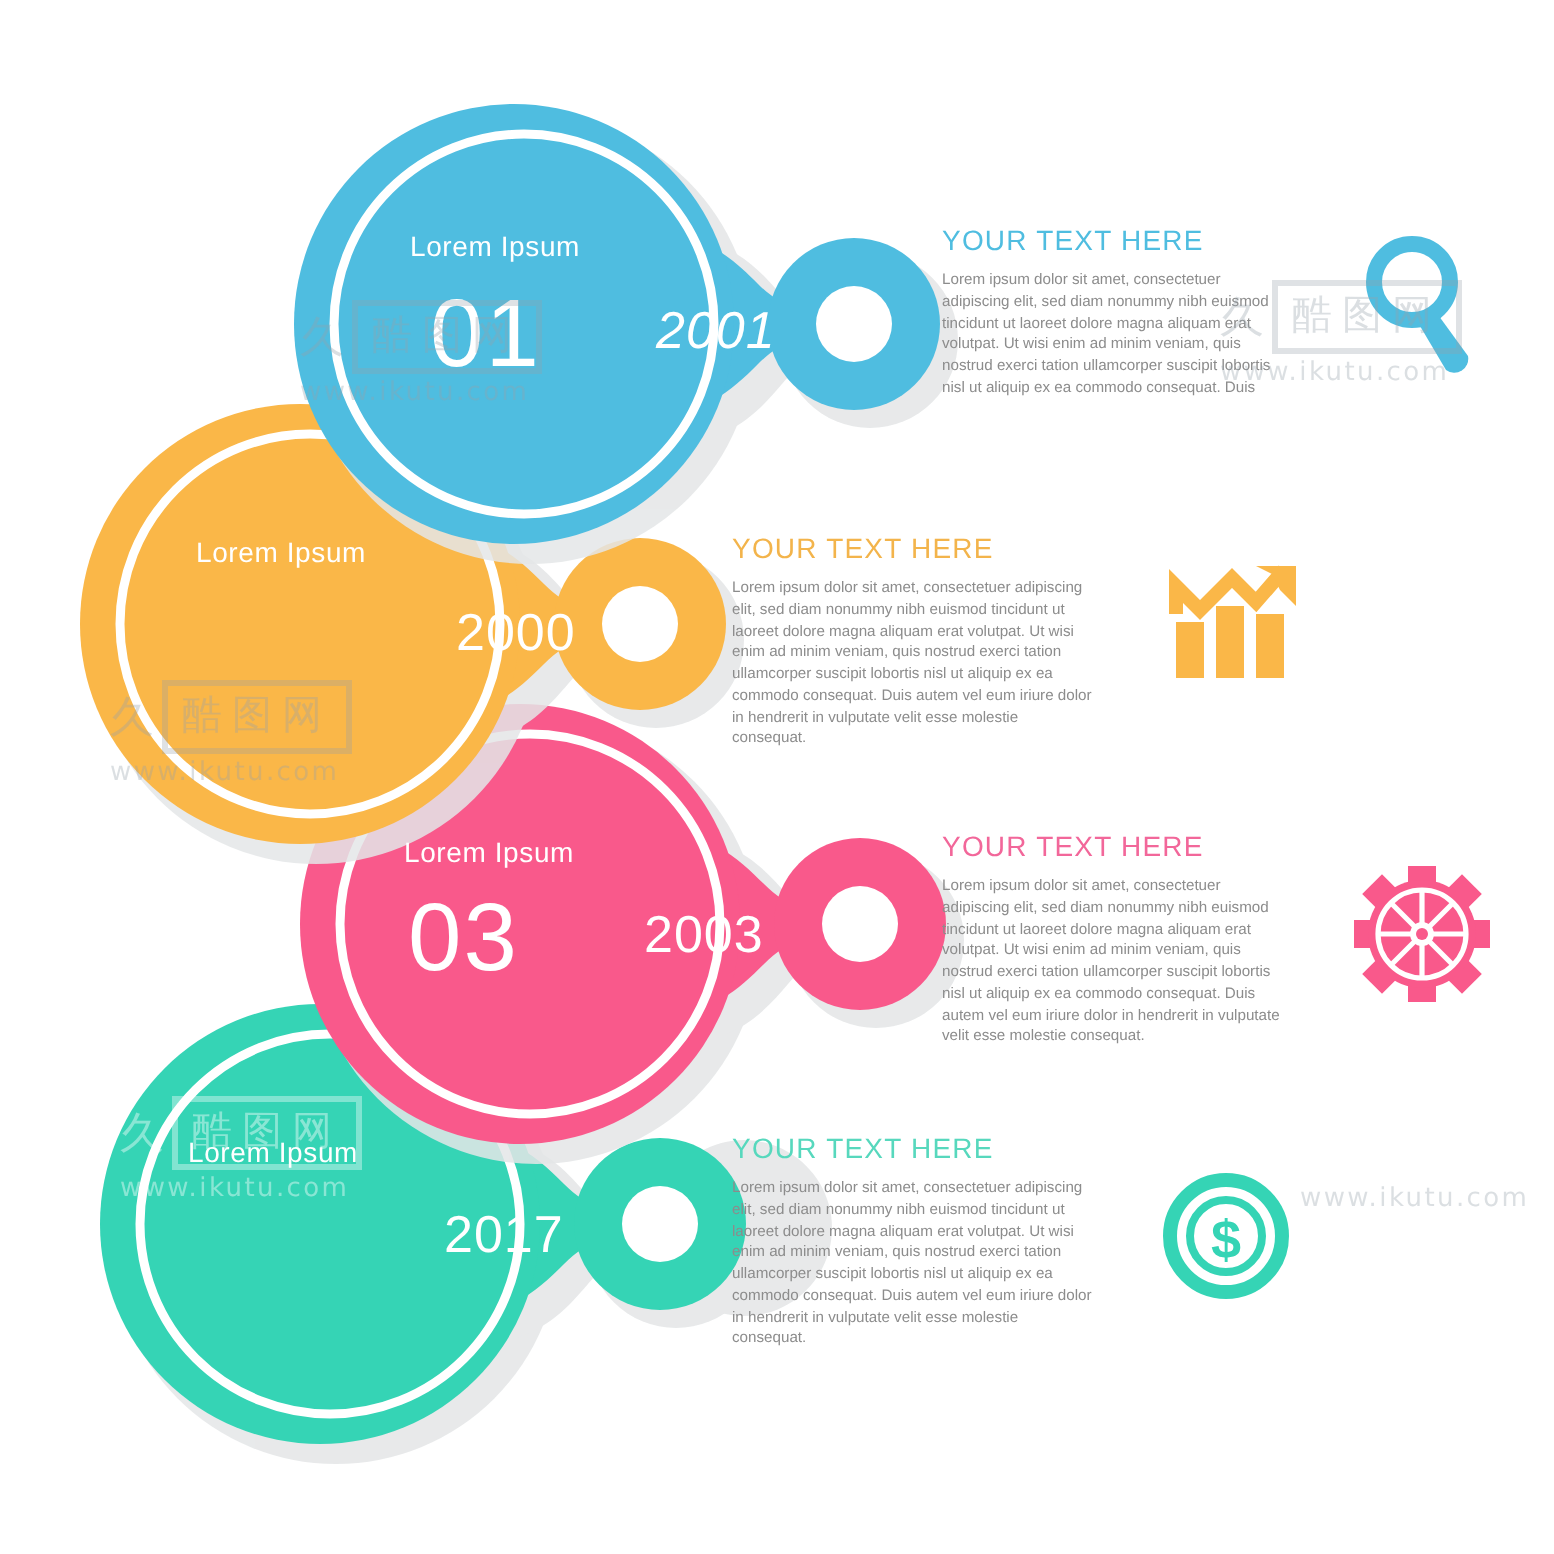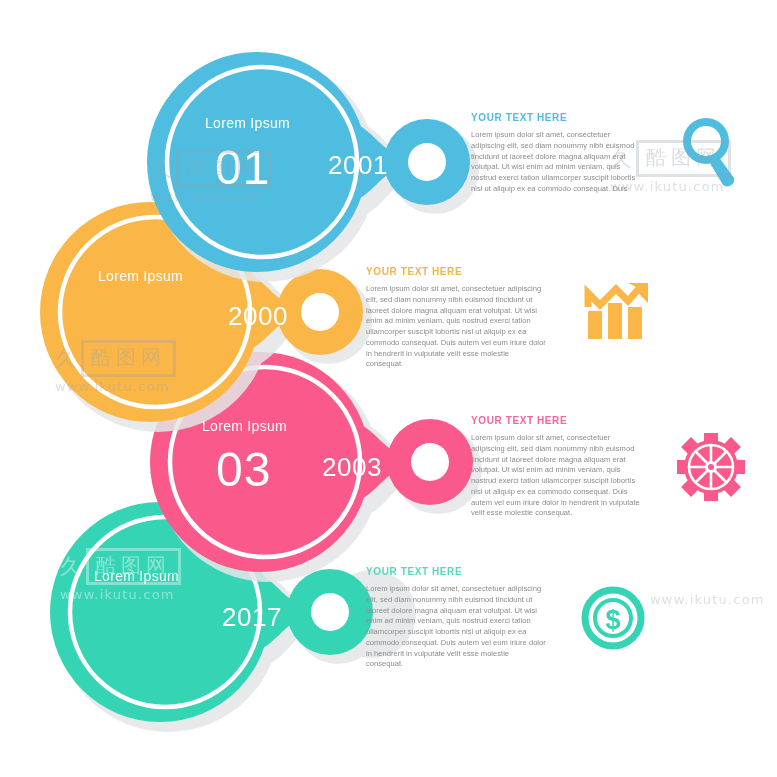--- a/index.html
+++ b/index.html
@@ -10,23 +10,23 @@
     overflow:hidden;
     position:relative;
   }
   #stage{position:absolute;inset:0;width:777px;height:777px;}
 
   .svg-layer{position:absolute;left:0;top:0;width:777px;height:777px;}
 
   
   .textblock{position:absolute;}
   .tb-title{
-    font-size:10px;
+    font-size:14px;
     letter-spacing:0.6px;
-    font-weight:700;
+    font-weight:400;
     margin:0 0 7px 0;
     white-space:nowrap;
   }
   .tb-body{
     font-size:7.6px;
     line-height:1.42;
     color:#8c8c8c;
     margin:0;
   }
 
@@ -45,28 +45,28 @@
 
   
   .paddle-text{position:absolute;color:#ffffff;white-space:nowrap;}
   .p-label{font-size:14px;letter-spacing:0.3px;}
   .p-num{font-size:48px;font-weight:300;letter-spacing:1px;}
   .p-year{font-size:26px;font-weight:300;letter-spacing:0.5px;}
 
   
   #lbl1{left:205px;top:115px;}
   #num1{left:215px;top:140px;text-align:center;}
-  #yr1{left:328px;top:150px;}
+  #yr1{left:328px;top:150px;font-style:italic;}
   
   #lbl2{left:98px;top:268px;}
   #num2{left:108px;top:291px;}
   #yr2{left:228px;top:301px;}
   
   #lbl3{left:202px;top:418px;}
-  #num3{left:216px;top:442px;text-align:right;}
+  #num3{left:204px;top:442px;text-align:right;}
   #yr3{left:322px;top:452px;}
   
   #lbl4{left:94px;top:568px;}
   #num4{left:96px;top:592px;}
   #yr4{left:222px;top:602px;}
 
   
   .wm{position:absolute;pointer-events:none;user-select:none;}
   .wm-box{
     border:3px solid rgba(150,160,170,.30);

